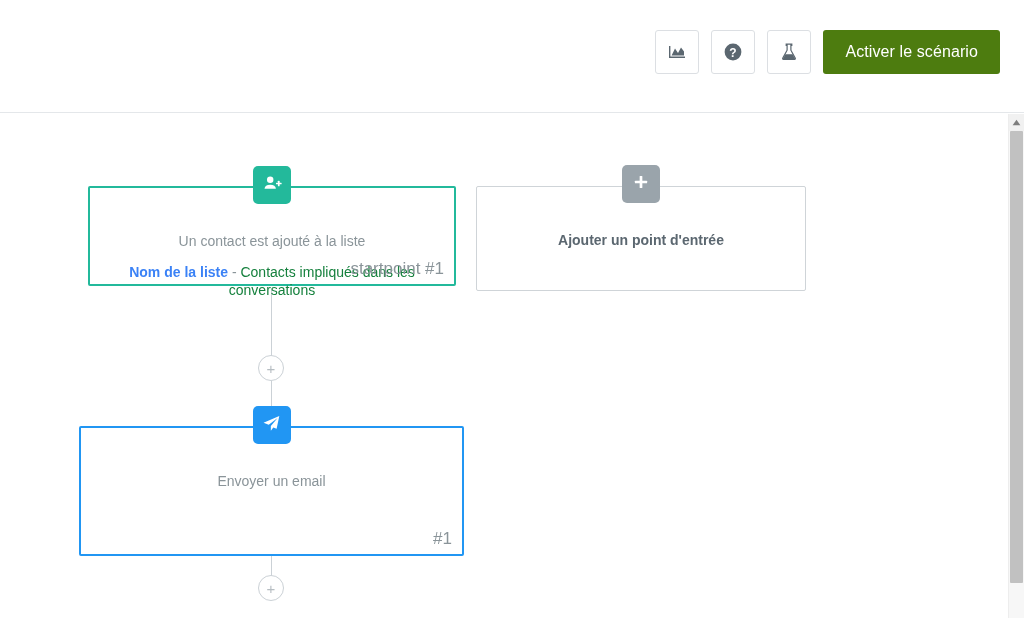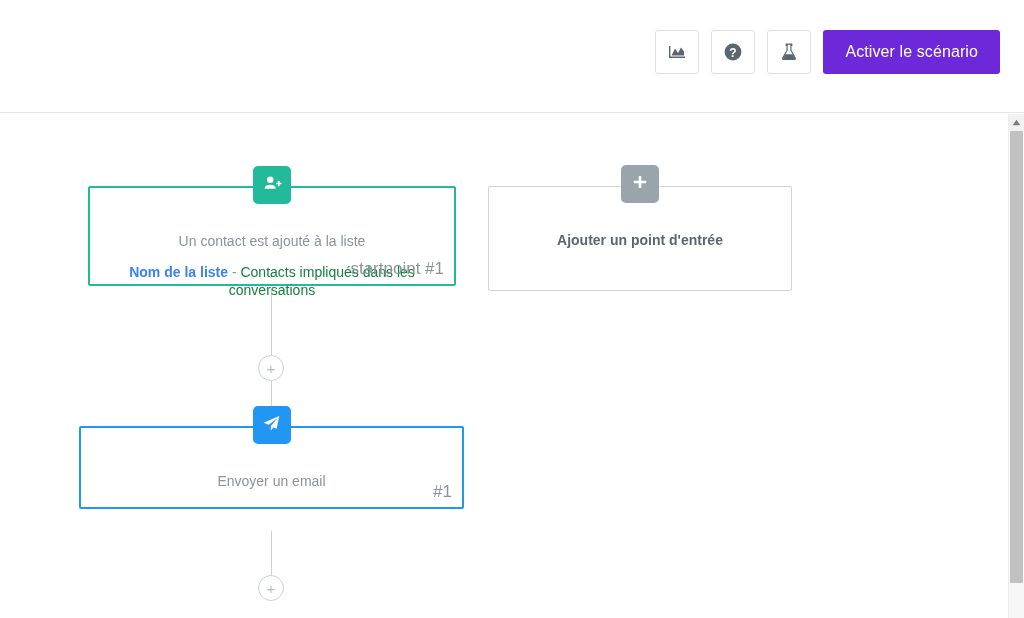--- a/index.html
+++ b/index.html
@@ -53,21 +53,21 @@
     cursor: pointer;
     padding: 0;
   }
   .icon-btn svg { display: block; }
 
   .primary-btn {
     height: 44px;
     padding: 0 22px;
     border: none;
     border-radius: 3px;
-    background: #6d28d9;
+    background: #4d7c0f;
     color: #ffffff;
     font-size: 16px;
     font-family: "Liberation Sans", sans-serif;
     letter-spacing: 0.1px;
     cursor: pointer;
     white-space: nowrap;
   }
 
   
   .canvas {
@@ -272,35 +272,35 @@
         <div class="node-title">Un contact est ajouté à la liste</div>
         <div class="node-detail">
           <span class="lbl">Nom de la liste</span>
           <span class="sep">-</span>
           <span class="val">Contacts impliqués dans les conversations</span>
         </div>
       </div>
       <div class="node-index">startpoint #1</div>
     </div>
 
-    <div class="node node-gray" style="left:488px; top:72px; width:304px; height:105px;">
+    <div class="node node-gray" style="left:476px; top:72px; width:330px; height:105px;">
       <div class="node-badge badge-gray">
         <span>
           <svg width="18" height="18" viewBox="0 0 20 20">
             <rect x="3.2" y="8.5" width="13.6" height="3" rx="0.6" fill="#ffffff"></rect>
             <rect x="8.5" y="3.2" width="3" height="13.6" rx="0.6" fill="#ffffff"></rect>
           </svg>
         </span>
       </div>
       <div class="node-body">
         <div class="node-title-strong">Ajouter un point d'entrée</div>
       </div>
     </div>
 
-    <div class="node node-blue" style="left:79px; top:312px; width:385px; height:83px;">
+    <div class="node node-blue" style="left:79px; top:312px; width:385px; height:130px;">
       <div class="node-badge badge-blue">
         <span>
           <svg width="19" height="19" viewBox="0 0 20 20">
             <path d="M18.2 2.2 L1.6 9.1 L7.1 11.3 L16.4 4.3 L9.3 12.6 L9.3 17.6
                      L11.9 14.1 L15.4 15.6 Z" fill="#ffffff"></path>
           </svg>
         </span>
       </div>
       <div class="node-body">
         <div class="node-title">Envoyer un email</div>

